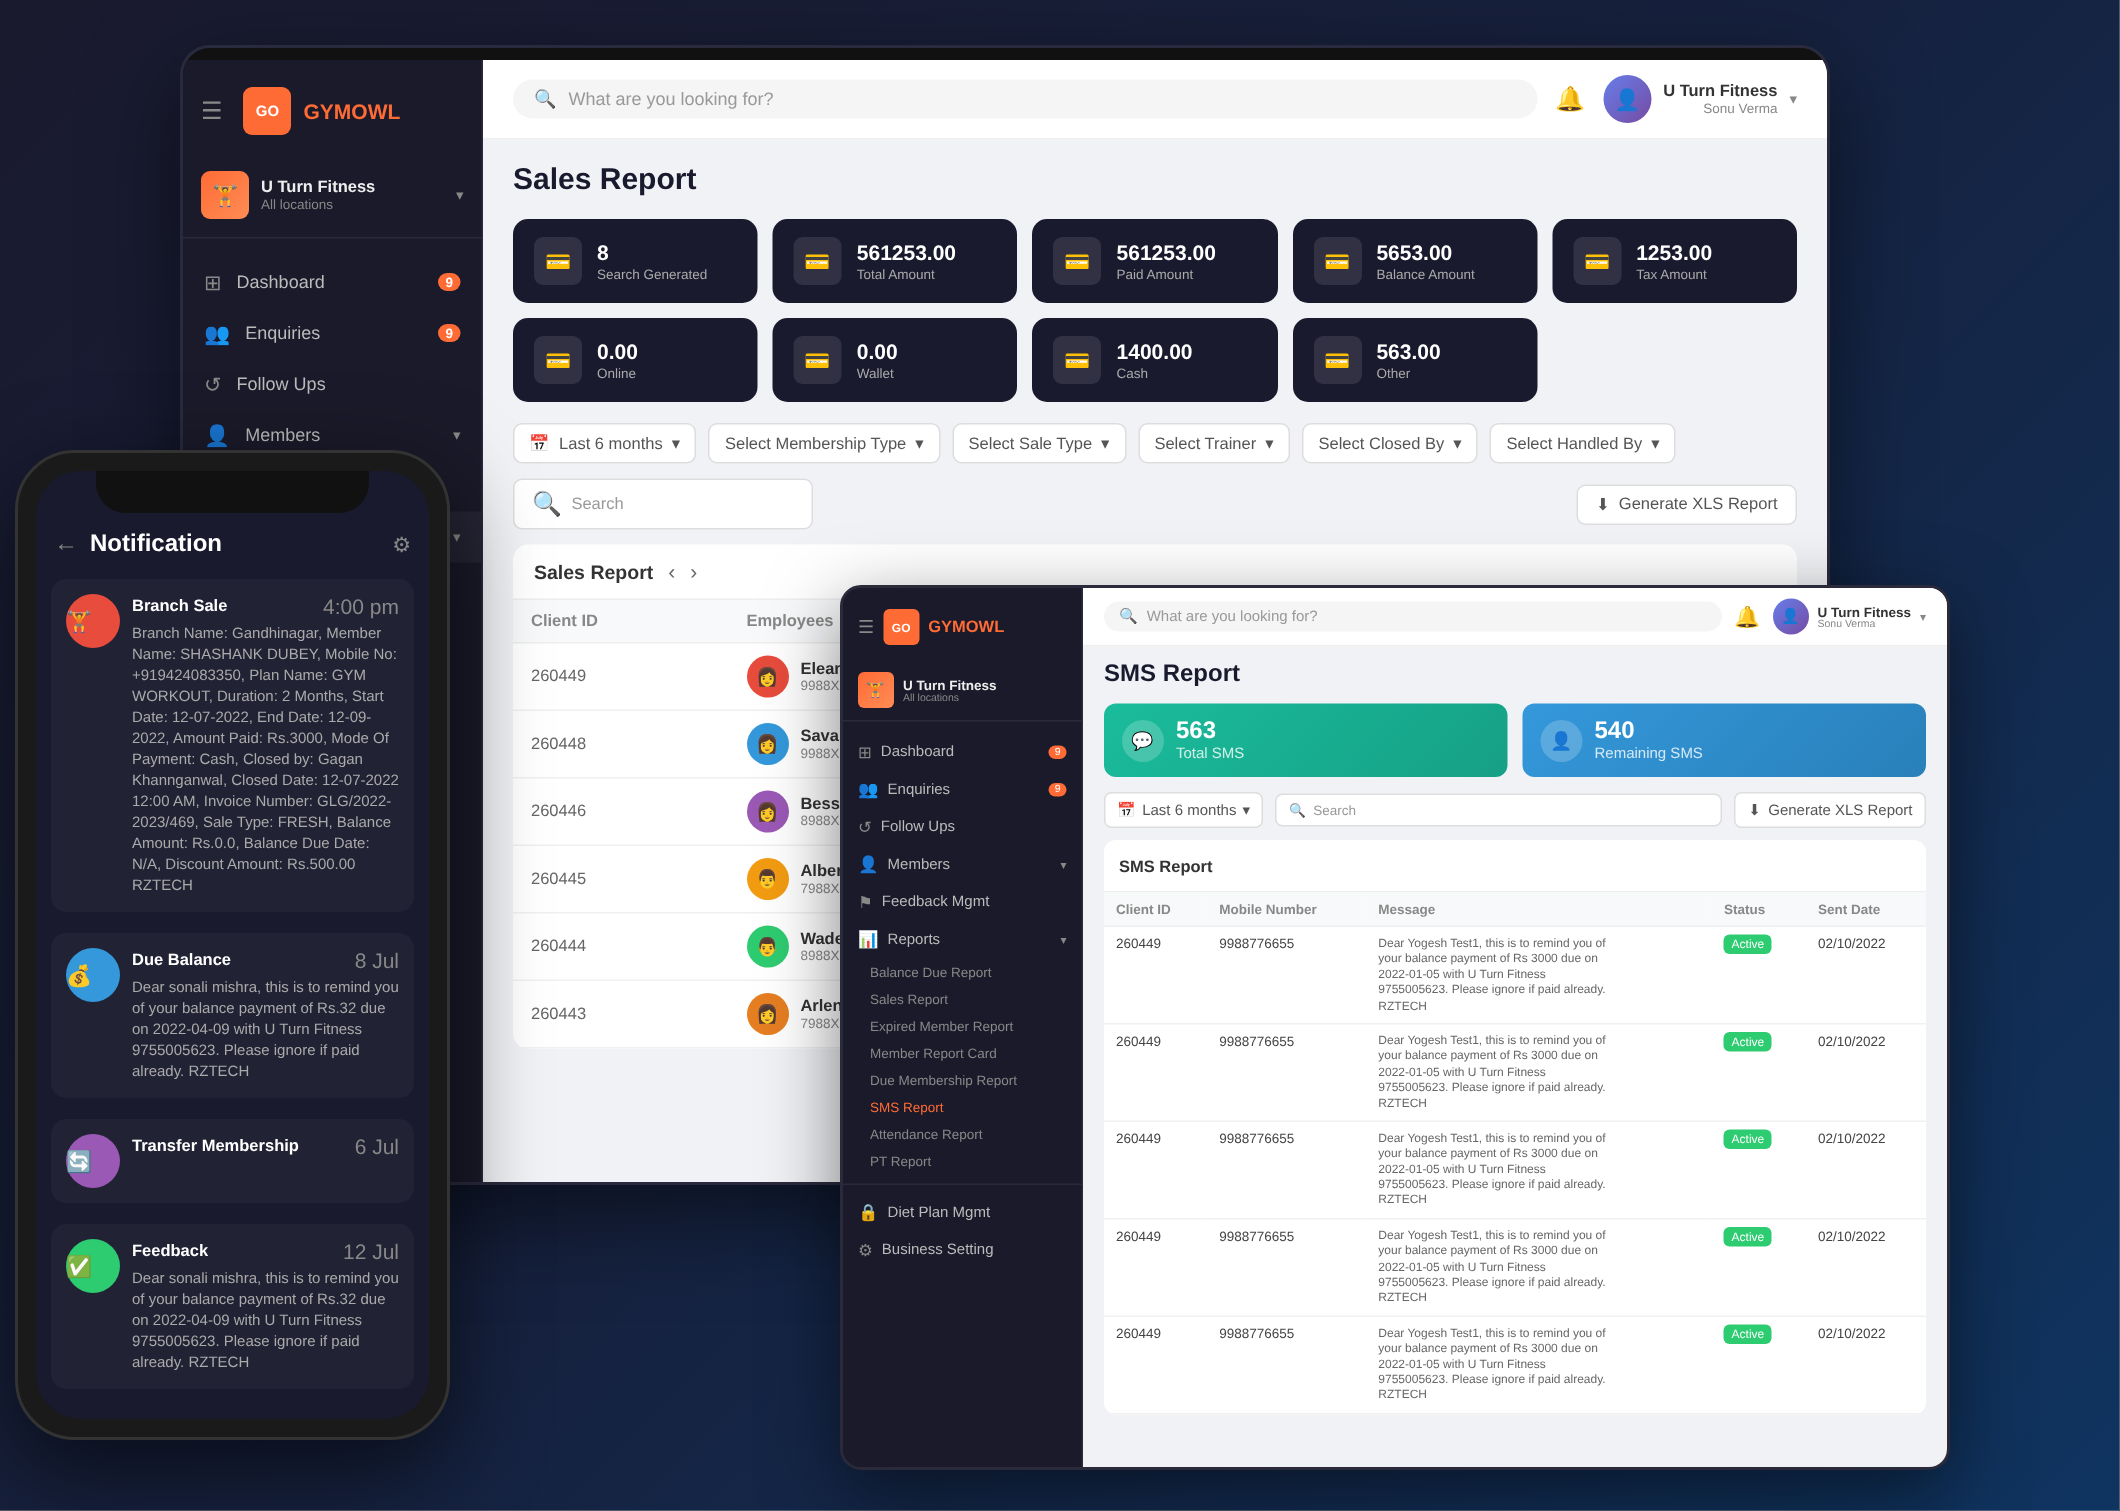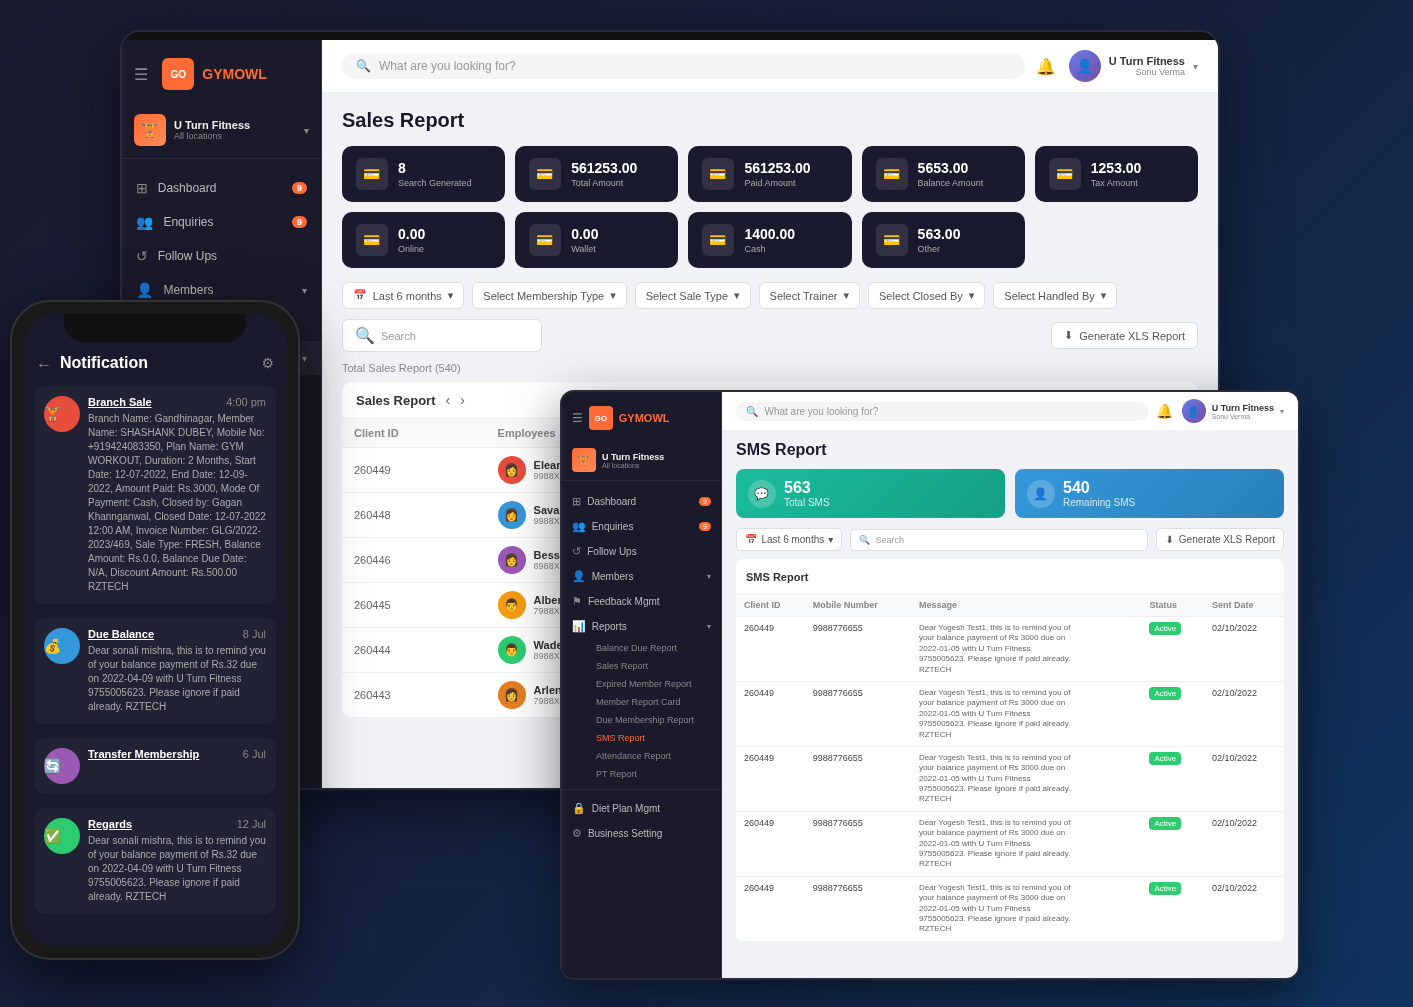--- a/index.html
+++ b/index.html
@@ -436,22 +436,22 @@
       border-radius: 50%;
       flex-shrink: 0;
       display: flex;
       align-items: center;
       justify-content: justify;
       font-size: 14px;
     }
 
     .notif-content { flex: 1; }
     .notif-title-row { display: flex; justify-content: space-between; align-items: center; }
-    .notif-title { font-size: 11px; font-weight: 700; color: white; text-decoration: underline; }
-    .notif-time { font-size: 11px; color: #888; }
+    .notif-title { font-size: 11px; font-weight: 700; color: white; }
+    .notif-time { font-size: 14px; color: #888; }
     .notif-text { font-size: 10px; color: #aaa; line-height: 1.4; margin-top: 4px; }
 
     
     .sms-tablet {
       position: absolute;
       top: 390px;
       left: 560px;
       width: 740px;
       height: 590px;
       background: #1e1e2e;
@@ -533,21 +533,21 @@
     .sms-nav-badge {
       background: #ff6b35;
       color: white;
       font-size: 7px;
       padding: 1px 4px;
       border-radius: 8px;
       margin-left: auto;
     }
 
     .sms-reports-sub {
-      padding-left: 24px;
+      padding-left: 8px;
     }
 
     .sms-report-item {
       padding: 4px 10px;
       font-size: 9px;
       color: #888;
       cursor: pointer;
     }
 
     .sms-report-item.active { color: #ff6b35; }
@@ -917,21 +917,20 @@
           <div class="search-bar-filter">
             <span>🔍</span>
             <span style="color:#999;font-size:11px;">Search</span>
           </div>
           <div class="generate-btn">
             <span>⬇</span>
             <span>Generate XLS Report</span>
           </div>
         </div>
 
-        <div class="table-header-info">Total Sales Report (540)</div>
 
         <div class="table-container">
           <div class="table-nav">
             <span class="table-title">Sales Report</span>
             <span class="table-nav-arrow">‹</span>
             <span class="table-nav-arrow">›</span>
           </div>
           <table>
             <thead>
               <tr>
@@ -1075,21 +1074,21 @@
       <div class="notif-title-row">
         <span class="notif-title">Transfer Membership</span>
         <span class="notif-time">6 Jul</span>
       </div>
     </div>
   </div>
         <div class="notif-item">
     <div class="notif-avatar" style="background:#2ecc71;">✅</div>
     <div class="notif-content">
       <div class="notif-title-row">
-        <span class="notif-title">Regards</span>
+        <span class="notif-title">Feedback</span>
         <span class="notif-time">12 Jul</span>
       </div>
       <div class="notif-text">Dear sonali mishra, this is to remind you of your balance payment of Rs.32 due on 2022-04-09 with U Turn Fitness 9755005623. Please ignore if paid already. RZTECH</div>
     </div>
   </div>
       </div>
   </div>
 </div>
 
 <div class="sms-tablet">

